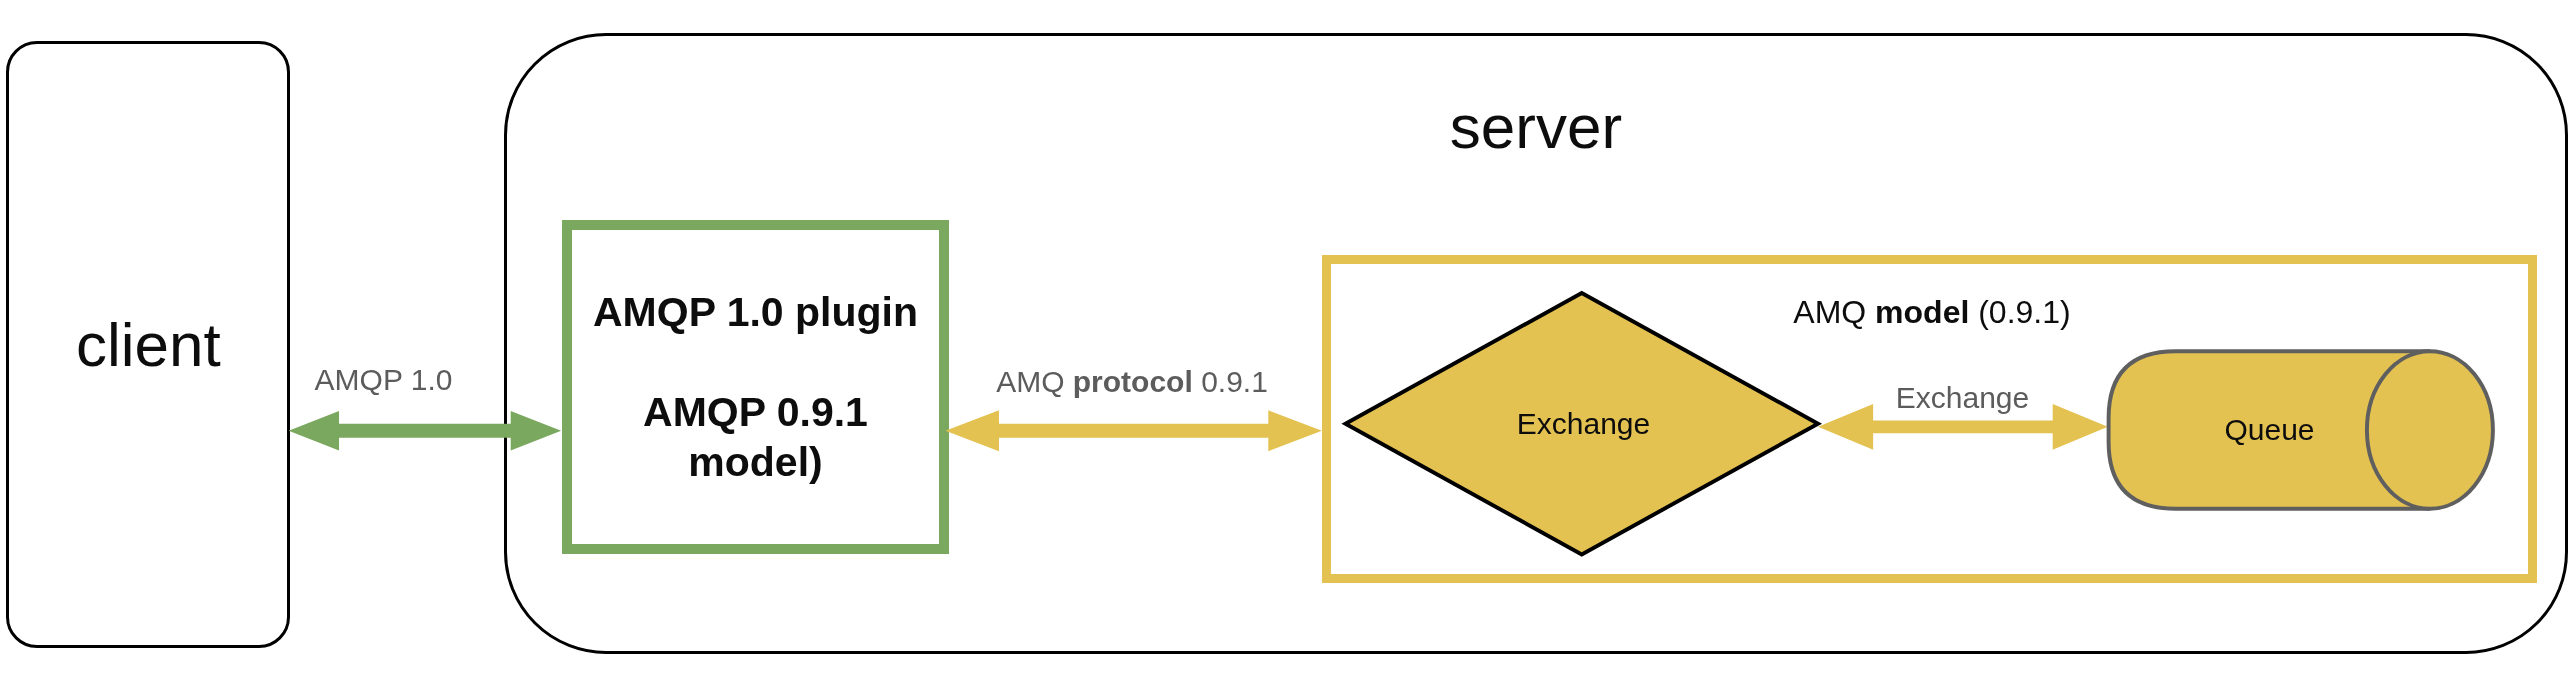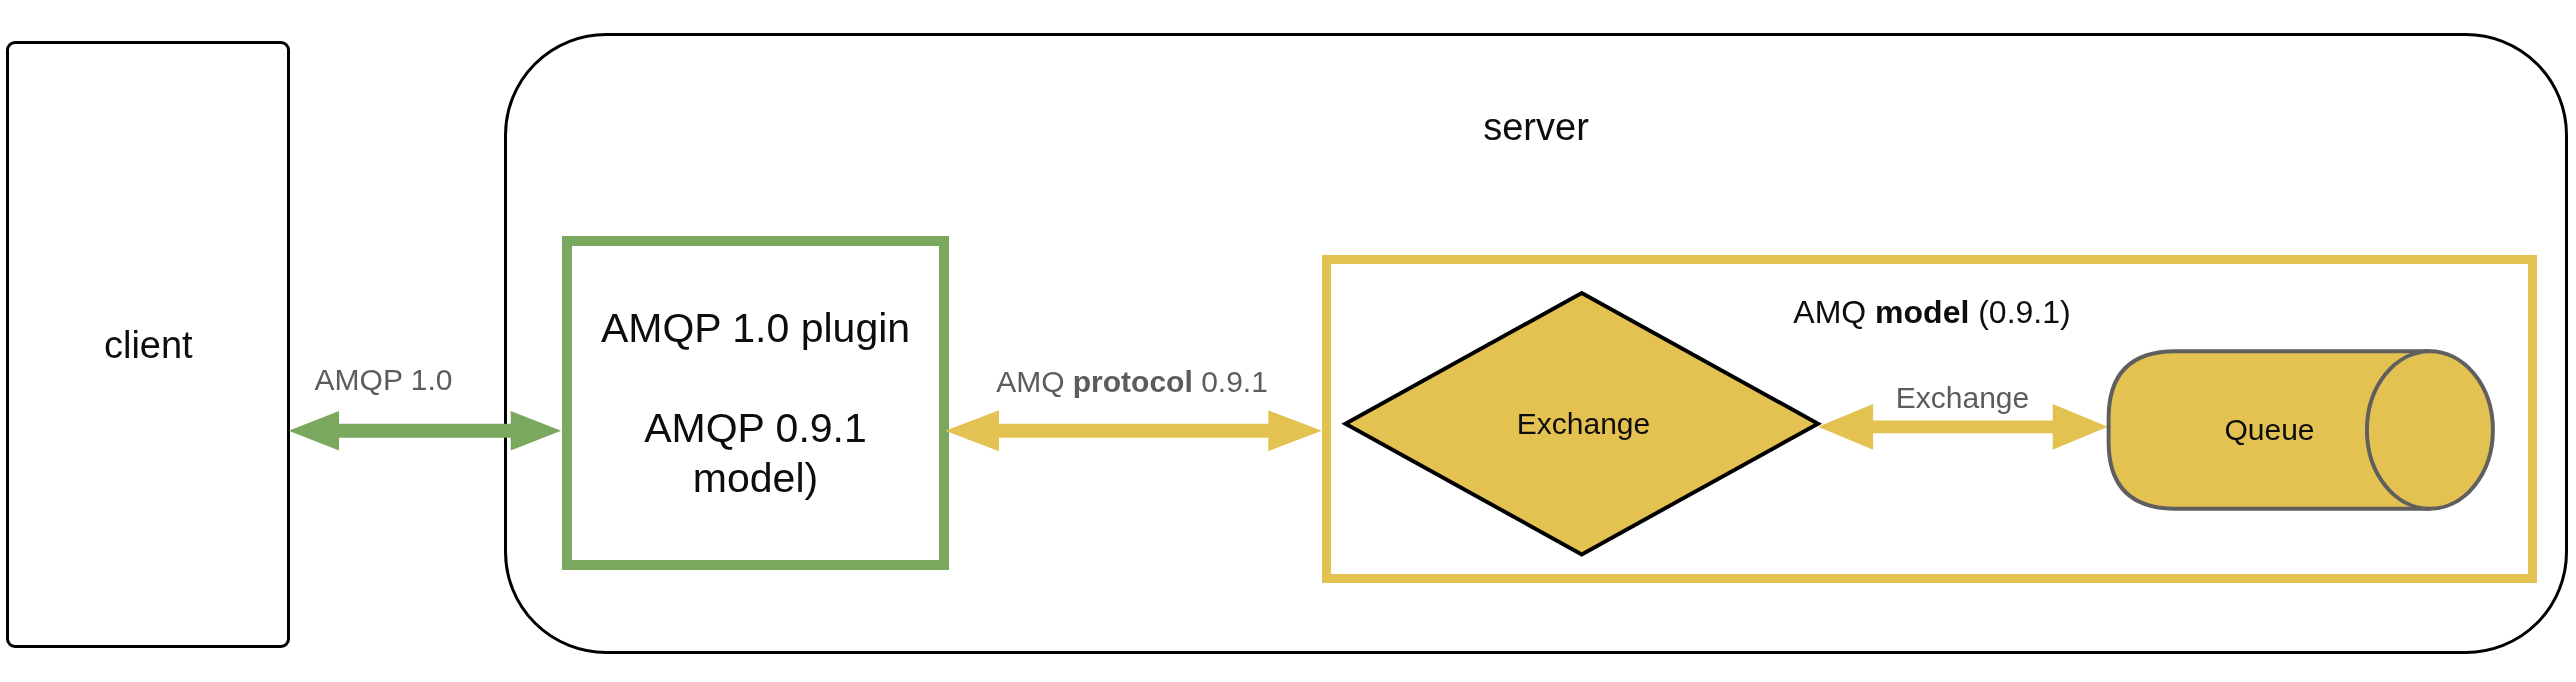--- a/index.html
+++ b/index.html
@@ -8,40 +8,40 @@
     width: 2576px;
     height: 682px;
     background: var(--background, #ffffff);
     font-family: "Liberation Sans", sans-serif;
     overflow: hidden;
   }
   .box { position: absolute; box-sizing: border-box; z-index: 1; }
   .client-box {
     left: 6.3px; top: 41px; width: 284px; height: 607px;
     border: 3.2px solid var(--stroke-black, #000);
-    border-radius: 9px;
+    border-radius: 31px;
     display: flex; align-items: center; justify-content: center;
   }
   .server-box {
     left: 504px; top: 33px; width: 2064px; height: 621px;
     border: 3.2px solid var(--stroke-black, #000);
     border-radius: 102px;
   }
   .plugin-box {
-    left: 562px; top: 236px; width: 387px; height: 334px;
+    left: 562px; top: 220px; width: 387px; height: 334px;
     border: 10.2px solid var(--green, #7aa85e);
-    display: flex; flex-direction: column; align-items: center; justify-content: center;
+    display: flex; flex-direction: column; align-items: center; justify-content: center; font-weight: bold;
   }
   .model-box {
     left: 1322px; top: 255px; width: 1215px; height: 328px;
     border: 9.5px solid var(--yellow, #e4c251);
   }
   .node-label {
     color: var(--text-black, #0d0d0d);
-    font-size: 38px; line-height: 50px; text-align: center; white-space: nowrap;
+    font-size: 62px; line-height: 50px; text-align: center; white-space: nowrap;
   }
   .server-label { position: absolute; top: 66px; left: 0; right: 0; }
   .plugin-line {
     height: 50px; line-height: 50px; font-size: 41px;
     color: var(--text-black, #0d0d0d); text-align: center; white-space: nowrap;
   }
   svg.shape-layer { position: absolute; left: 0; top: 0; z-index: 2; pointer-events: none; }
   .green-fill { fill: var(--green, #7aa85e); }
   .yellow-fill { fill: var(--yellow, #e4c251); }
   .diamond-shape { fill: var(--yellow, #e4c251); stroke: var(--stroke-black, #000); stroke-width: 5px; }

